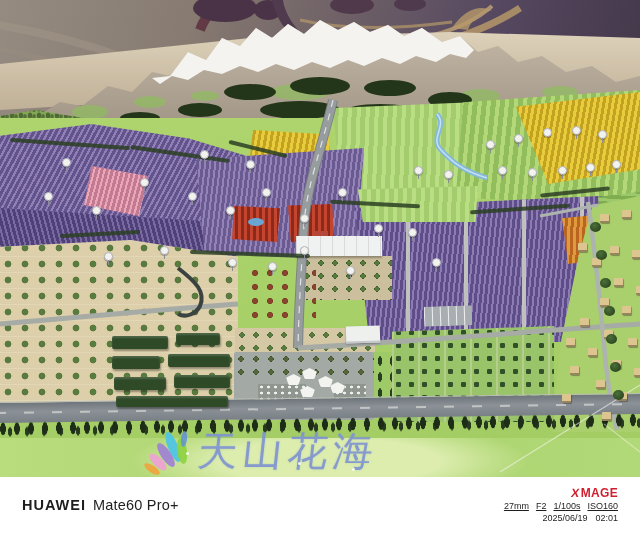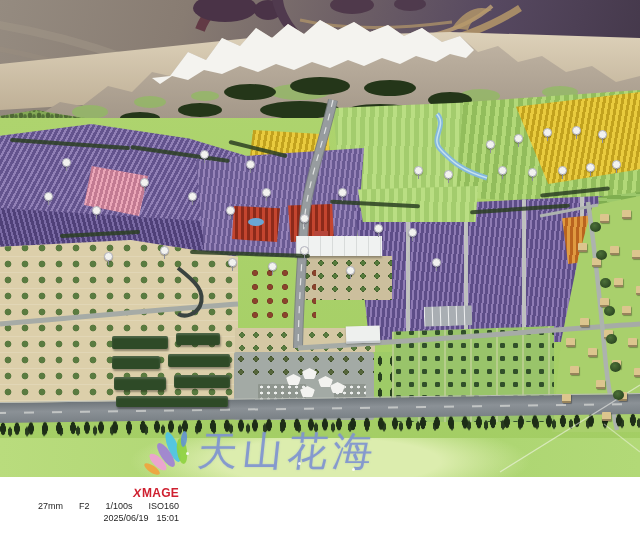--- a/index.html
+++ b/index.html
@@ -103,21 +103,21 @@
 
   .bar{position:absolute;left:0;top:477px;width:640px;height:56px;background:#ffffff;
     display:flex;justify-content:space-between;align-items:center;padding:0 22px;box-sizing:border-box;}
   .brand{font-size:14.5px;color:#1e1e1e;white-space:nowrap;}
   .brand .b{font-weight:700;letter-spacing:1px;}
   .brand .m{font-weight:400;margin-left:7px;letter-spacing:.2px;}
   .meta{text-align:right;line-height:1.25;}
   .xmage{font-size:12px;font-weight:700;color:#cf2030;letter-spacing:.3px;}
   .xmage .xm{display:inline-block;transform:skewX(-10deg);margin-right:1px;}
   .exif,.stamp{font-size:9px;color:#1f1f1f;}
-  .exif span{margin-left:16px;}
+  .exif span{margin-left:7px;text-decoration:underline;}
   .stamp span{margin-left:8px;}
 </style>
 </head>
 <body>
 
 <div class="photo">
   <div class="scene">
 
     <div class="abs backdrop">
       <svg width="640" height="122" viewBox="0 0 640 122">
@@ -353,19 +353,22 @@
       <i class="tent" style="left: 302px; top: 368px;"></i>
       <i class="tent" style="left: 318px; top: 376px;"></i>
       <i class="tent" style="left: 300px; top: 386px;"></i>
       <i class="tent" style="left: 330px; top: 382px;"></i>
       <i class="speck" style="left: 186px; top: 452px;"></i>
       <i class="speck" style="left: 298px; top: 462px;"></i>
       <i class="speck" style="left: 352px; top: 468px;"></i>
     </div>
 
   <div class="bar">
+    <div class="brand">
+      <span class="b">HUAWEI</span><span class="m">Mate60 Pro+</span>
+    </div>
     <div class="meta">
       <div class="xmage"><span class="xm">X</span><span>MAGE</span></div>
       <div class="exif"><span>27mm</span><span>F2</span><span>1/100s</span><span>ISO160</span></div>
-      <div class="stamp"><span>2025/06/19</span><span>15:01</span></div>
+      <div class="stamp"><span>2025/06/19</span><span>02:01</span></div>
     </div>
   </div>
 </div>
 
 </body></html>

